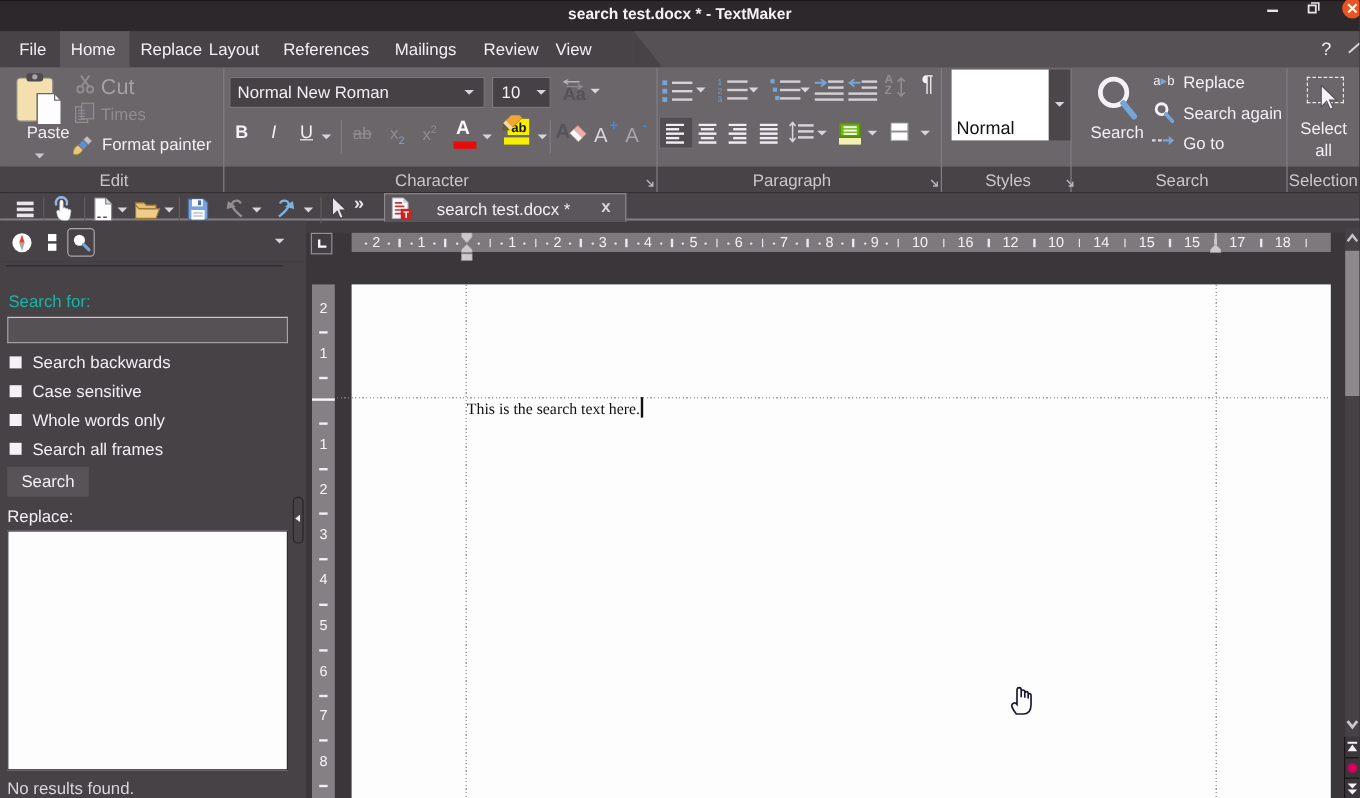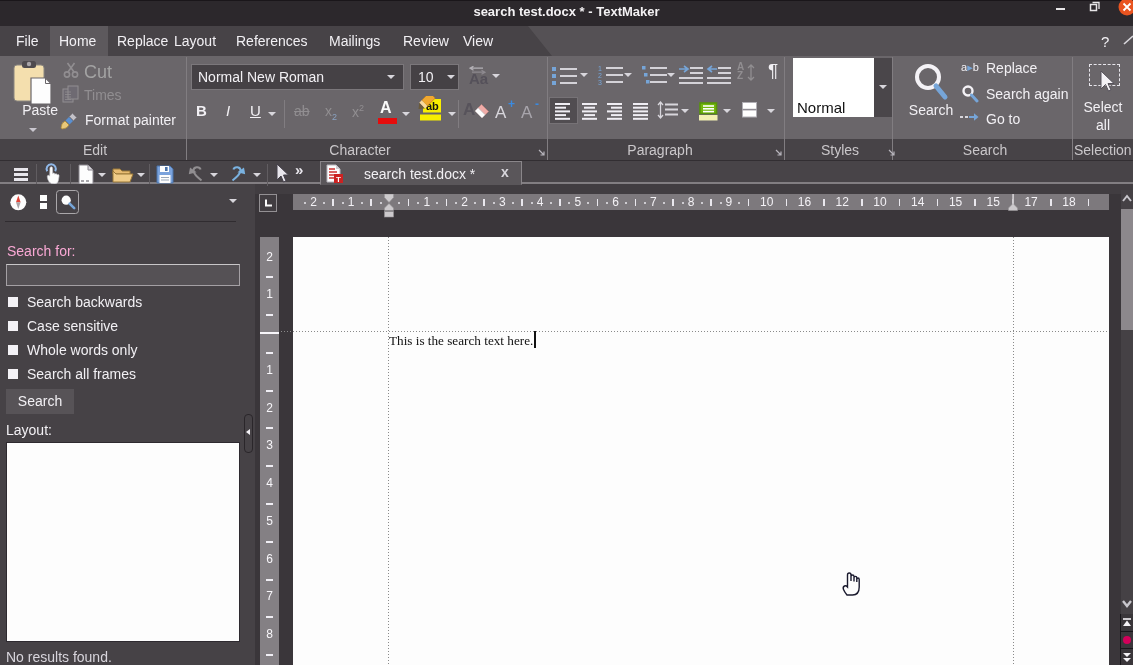--- a/index.html
+++ b/index.html
@@ -320,32 +320,32 @@
 </svg>
 <div class="a" style="left:40px;top:195px;width:7px;height:6px;background:#fdfdfd;box-shadow:0 8px #fdfdfd;"></div>
 <div class="a" style="left:56px;top:190px;width:23px;height:24px;border:1.5px solid #aaa7aa;border-radius:3.5px;"></div>
 <svg class="a" style="left:60px;top:194px;" width="17" height="17">
 <circle cx="6.2" cy="6.2" r="4.6" fill="#fdfdfd"></circle>
 <path d="M9.6 9.6 L14.2 14.2" stroke="#76a5d8" stroke-width="2.6" stroke-linecap="round"></path>
 </svg>
 <div class="a tri-d" style="left:229px;top:199px;"></div>
 <div class="a" style="left:0;top:218px;width:255px;height:447px;background:#464246;"></div>
 <div class="a" style="left:5px;top:220.5px;width:231px;height:1.5px;background:#302c30;"></div>
-<div class="a" style="left:7px;top:243px;font-size:14px;color:#f9a8d4;">Search for:</div>
+<div class="a" style="left:7px;top:243px;font-size:14px;color:#14b8a6;">Search for:</div>
 <div class="a" style="left:6px;top:264px;width:234px;height:22px;background:#555155;border:1px solid #a4a0a4;border-top-color:#c8c6c8;"></div>
 <div class="a" style="left:8px;top:297px;width:10px;height:10px;background:#f4f2f6;"></div>
 <div class="a" style="left:27px;top:294px;font-size:14px;color:#f2f0f4;">Search backwards</div>
 <div class="a" style="left:8px;top:321px;width:10px;height:10px;background:#f4f2f6;"></div>
 <div class="a" style="left:27px;top:318px;font-size:14px;color:#f2f0f4;">Case sensitive</div>
 <div class="a" style="left:8px;top:345px;width:10px;height:10px;background:#f4f2f6;"></div>
 <div class="a" style="left:27px;top:342px;font-size:14px;color:#f2f0f4;">Whole words only</div>
 <div class="a" style="left:8px;top:369px;width:10px;height:10px;background:#f4f2f6;"></div>
 <div class="a" style="left:27px;top:366px;font-size:14px;color:#f2f0f4;">Search all frames</div>
 <div class="a" style="left:6px;top:389px;width:68px;height:25px;background:#575357;font-size:14px;color:#f2f0f4;text-align:center;line-height:25px;">Search</div>
-<div class="a" style="left:6px;top:422px;font-size:14px;color:#f2f0f4;">Layout:</div>
+<div class="a" style="left:6px;top:422px;font-size:14px;color:#f2f0f4;">Replace:</div>
 <div class="a" style="left:6px;top:442px;width:234px;height:200px;background:#fdfdfd;border:1px solid #2e2a30;"></div>
 <div class="a" style="left:6px;top:649px;font-size:14px;color:#d8d5dc;">No results found.</div>
 <div class="a" style="left:244px;top:414px;width:9px;height:39px;background:#464246;border:1.5px solid #2a262a;border-radius:4px;"></div>
 <div class="a" style="left:246px;top:429px;width:0;height:0;border-top:3.5px solid transparent;border-bottom:3.5px solid transparent;border-right:4.5px solid #f4f2f6;"></div>
 <div class="a" style="left:259px;top:194px;width:18px;height:18px;background:#413d41;border:1px solid #939093;"></div>
 <svg class="a" style="left:264px;top:199px;" width="9" height="9">
     <path d="M2 0.5 V6.5 H8" stroke="#fafafa" stroke-width="2" fill="none"></path>
   </svg>
 <div class="a" style="left:293px;top:194px;width:816px;height:16px;background:#7d797d;"></div>
 <div class="a" style="left:313.5px;top:195px;width:30px;margin-left:-15px;text-align:center;font-size:12px;color:#f4f2f6;">2</div>

